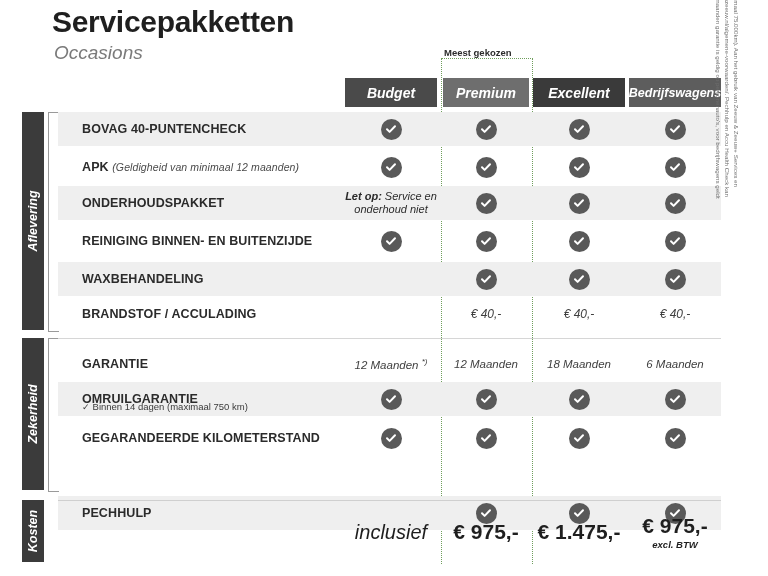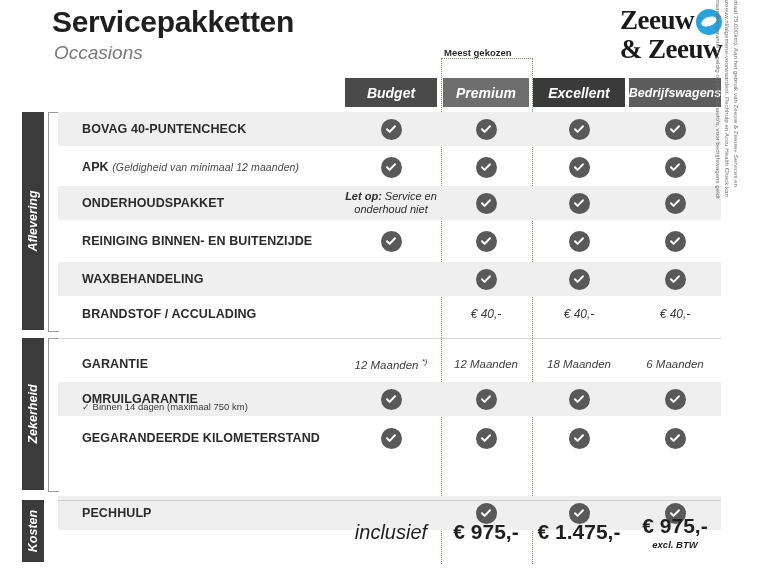--- a/index.html
+++ b/index.html
@@ -154,24 +154,20 @@
 </head>
 <body>
 
 <div class="page">
 
   <div class="header">
     <div class="title">Servicepakketten</div>
     <div class="subtitle">Occasions</div>
   </div>
 
-  <div class="logo">
-    <span class="l1"><span>Zeeuw</span><span class="logo-swoosh"></span></span>
-    <span class="l2">&amp; Zeeuw</span>
-  </div>
 
   <div class="mostchosen">Meest gekozen</div>
   <div class="dotted-col"></div>
 
   <div class="colhead ch-budget">Budget</div>
   <div class="colhead ch-premium">Premium</div>
   <div class="colhead ch-excellent">Excellent</div>
   <div class="colhead ch-bedrijf">Bedrijfswagens</div>
 
   <div class="sectionlabel sl-aflevering">

